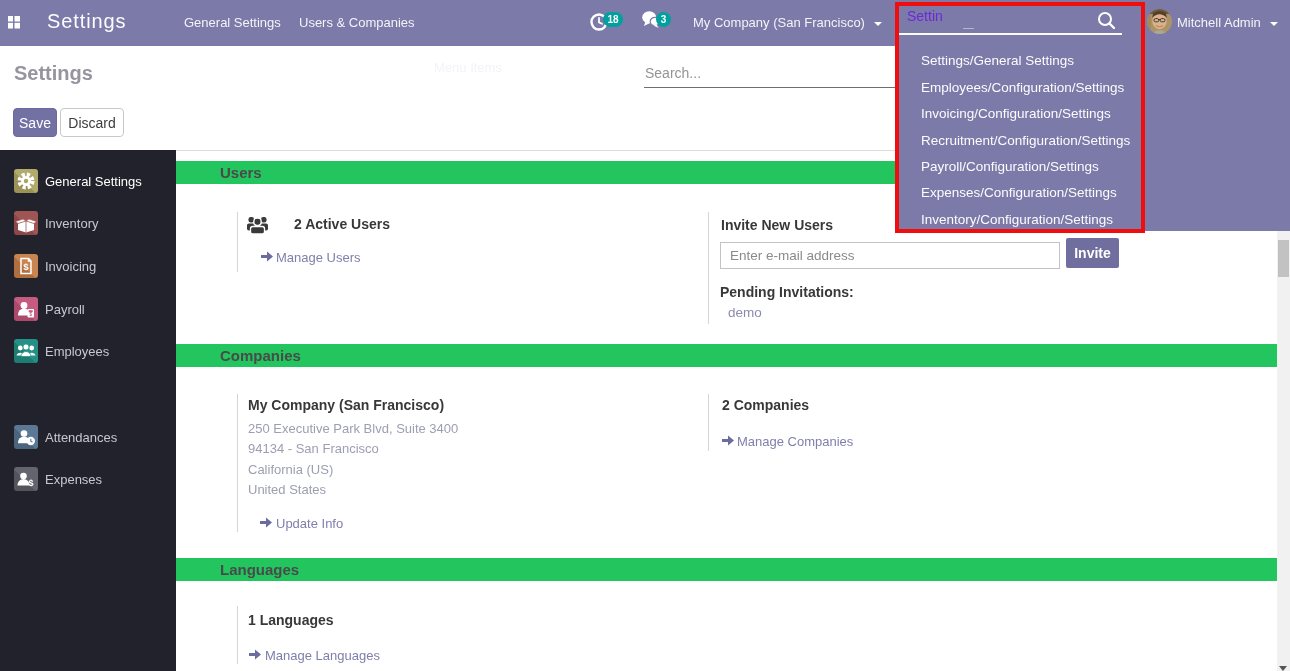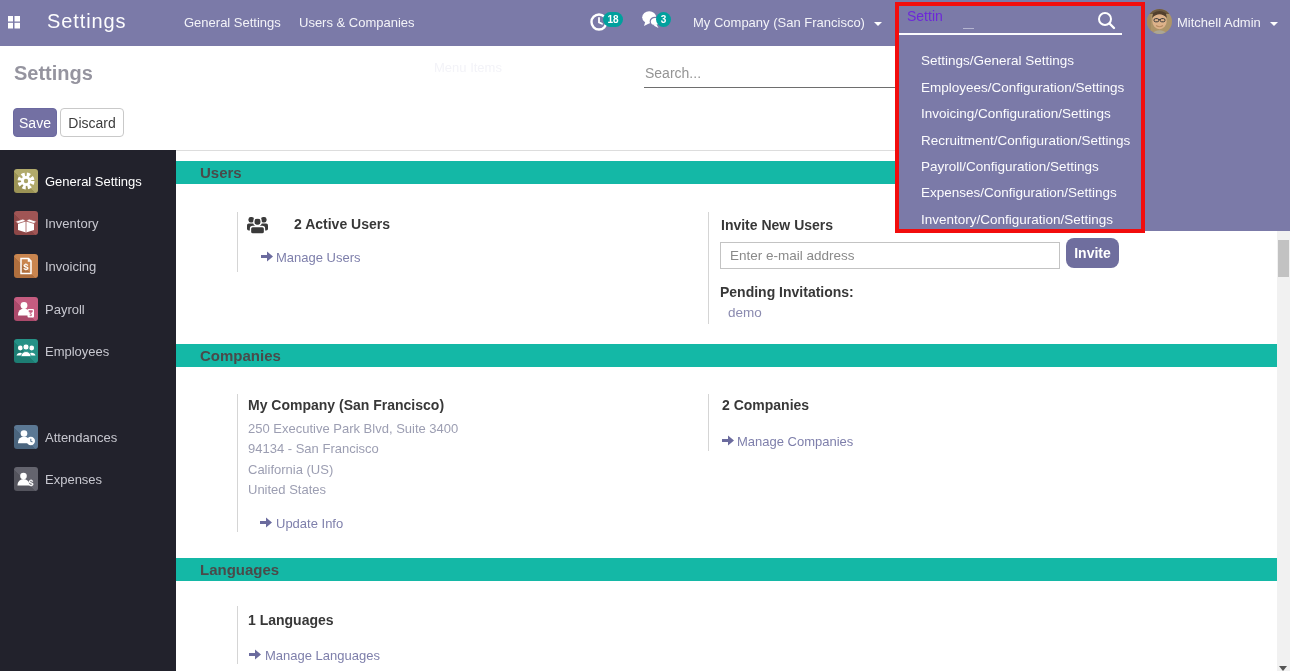--- a/index.html
+++ b/index.html
@@ -25,30 +25,30 @@
   .cpline { position:absolute; left:0; top:150px; width:1290px; height:1px; background:#dddddd; z-index:1;}
 
   
   .side { position:absolute; left:0; top:150px; width:176px; height:521px; background:#22222c; z-index:3; }
   .srow { position:absolute; left:0; width:176px; height:43px; }
   .sicon { position:absolute; left:14px; top:0; width:24px; height:24px; border-radius:3px; }
   .slabel { position:absolute; left:45px; top:5px; font-size:13px; color:#c7c7cf; }
   .slabel.on { color:#ffffff; }
 
   
-  .band { position:absolute; left:176px; width:1101px; height:23px; background:#14b8a6; font-size:15px; font-weight:bold; color:#4a4a4a; line-height:23px; padding-left:24px; z-index:1;}
+  .band { position:absolute; left:176px; width:1101px; height:23px; background:#22c55e; font-size:15px; font-weight:bold; color:#4a4a4a; line-height:23px; padding-left:44px; z-index:1;}
   .vline { position:absolute; width:1px; background:#d5d5d5; z-index:1;}
   .h6 { position:absolute; font-size:14px; font-weight:bold; color:#383838; z-index:1;}
   .lnk { position:absolute; font-size:13px; color:#7e7fab; z-index:1;}
   .muted { position:absolute; font-size:13px; color:#9c9eb2; line-height:20.4px; z-index:1;}
   .arrow { position:absolute; z-index:1; }
 
   
   .einput { position:absolute; left:720px; top:242px; width:340px; height:27px; border:1px solid #c3c3c3; background:#fff; font-size:13.5px; color:#8a8a8a; line-height:25px; padding-left:9px; z-index:1;}
-  .invite { position:absolute; left:1066px; top:238px; width:53px; height:30px; background:#6f6e9e; border-radius:8px; color:#fff; font-weight:bold; font-size:14px; text-align:center; line-height:30px; z-index:1;}
+  .invite { position:absolute; left:1066px; top:238px; width:53px; height:30px; background:#6f6e9e; border-radius:2px; color:#fff; font-weight:bold; font-size:14px; text-align:center; line-height:30px; z-index:1;}
 
   
   .sbtrack { position:absolute; left:1277px; top:151px; width:13px; height:520px; background:#f1f1f1; z-index:2;}
   .sbthumb { position:absolute; left:1px; top:89px; width:11px; height:37px; background:#c2c2c2; }
   .sbarrow { position:absolute; left:2px; top:515px; width:0; height:0; border-left:4.5px solid transparent; border-right:4.5px solid transparent; border-top:5.5px solid #555555; }
 
   
   .panel { position:absolute; left:895px; top:46px; width:395px; height:185px; background:#7b7aa8; z-index:4; }
   .pitem { position:absolute; left:26px; font-size:13.5px; color:#fcfcfe; }
   .redbox { position:absolute; left:895px; top:2px; width:250px; height:231px; border:4px solid #f20d0d; z-index:11; }

